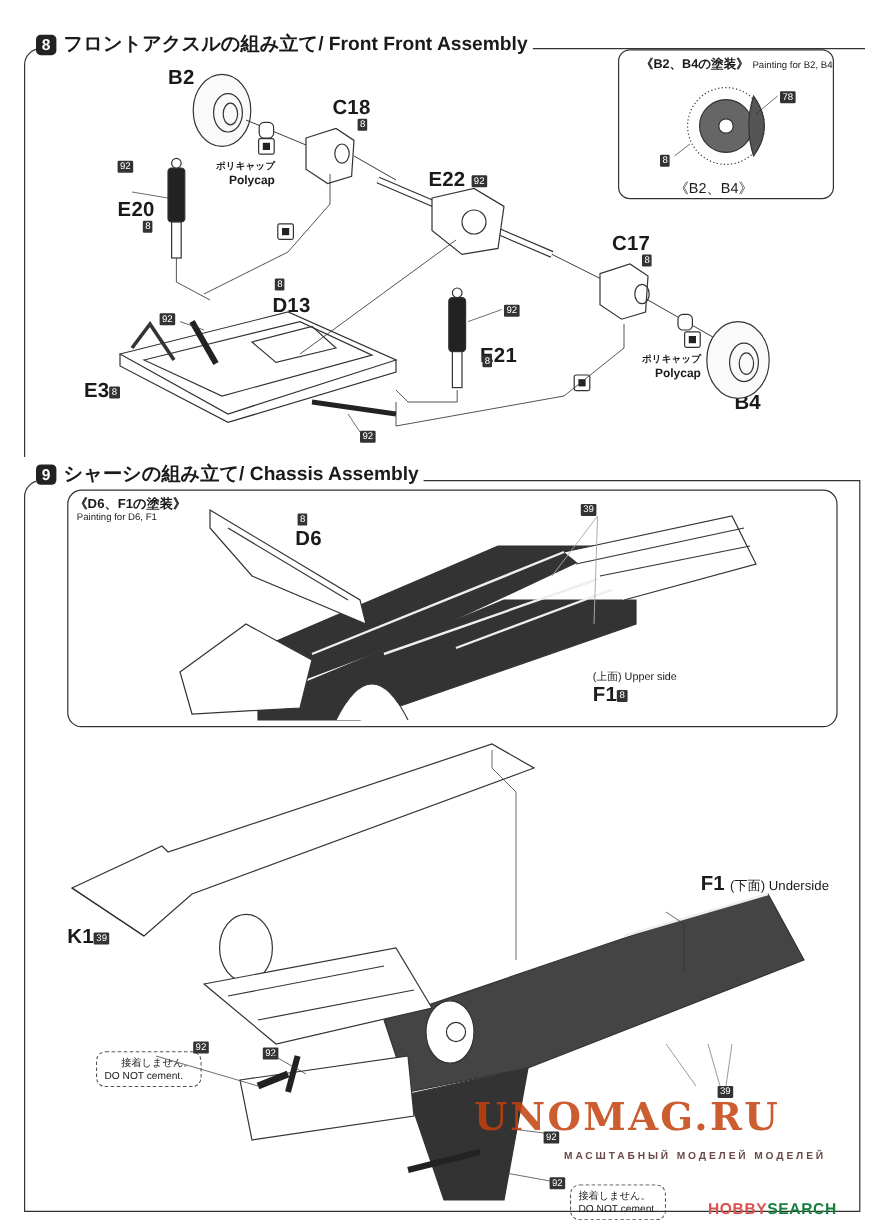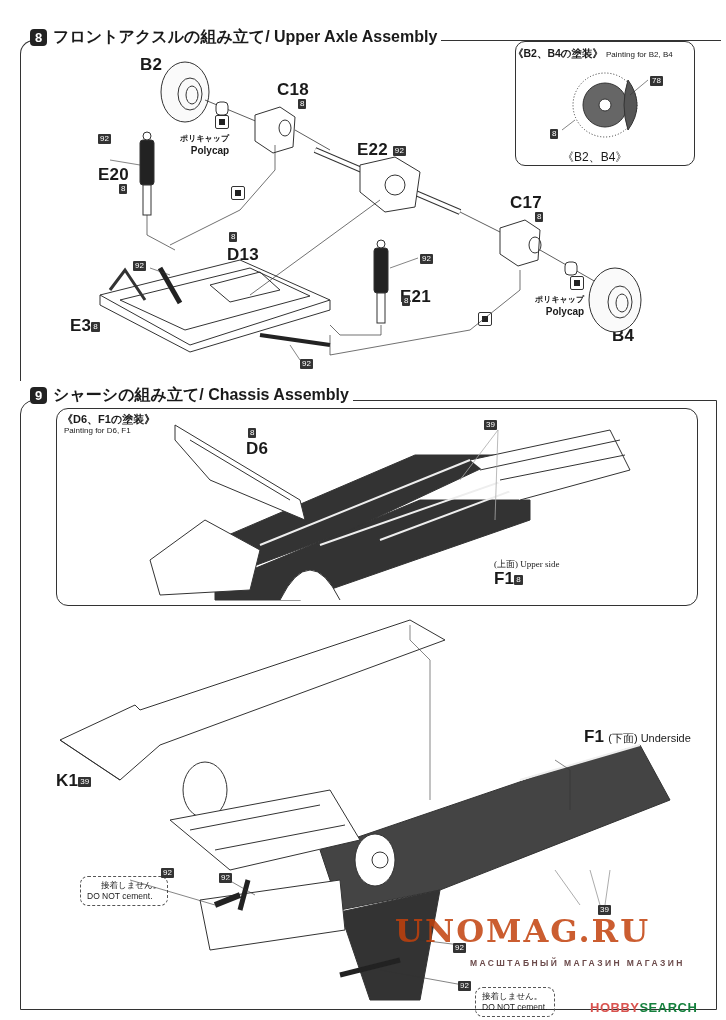--- a/index.html
+++ b/index.html
@@ -29,26 +29,26 @@
 </style>
 </head>
 <body>
 
 
 
 
 <div class="frame" style="left:20px; top:40px; width:700px; height:340px; border-right:none; border-bottom:none; border-radius:14px 0 0 0;"></div>
 <div class="step-head" style="left:30px; top:27px;">
   <span class="step-num">8</span>
-  <span>フロントアクスルの組み立て/ Upper Axle Assembly</span>
+  <span>フロントアクスルの組み立て/ Front Front Assembly</span>
 </div>
 
 
 <div class="frame" style="left:515px; top:41px; width:178px; height:123px; border-radius:10px;"></div>
-<div class="abs" style="left:513px; top:47px; font-size:10.5px; font-weight:bold;">
+<div class="abs" style="left:534px; top:47px; font-size:10.5px; font-weight:bold;">
   <span>《B2、B4の塗装》</span>
   <span class="small" style="font-weight:normal;">Painting for B2, B4</span>
 </div>
 <span class="cb abs" style="left:650px; top:76px;">78</span>
 <span class="cb abs" style="left:550px; top:129px;">8</span>
 <div class="abs" style="left:562px; top:149px; font-size:12px;">《B2、B4》</div>
 
 
 <div class="part" style="left:140px; top:55px;">B2</div>
 <div class="part" style="left:277px; top:80px;">C18</div>
@@ -90,21 +90,21 @@
   <span>シャーシの組み立て/ Chassis Assembly</span>
 </div>
 
 
 <div class="frame" style="left:56px; top:408px; width:640px; height:196px; border-radius:12px;"></div>
 <div class="abs" style="left:62px; top:412px; font-size:11px; font-weight:bold;">《D6、F1の塗装》</div>
 <div class="abs small" style="left:64px; top:426px;">Painting for D6, F1</div>
 <span class="cb abs" style="left:248px; top:428px;">8</span>
 <div class="part" style="left:246px; top:439px;">D6</div>
 <span class="cb abs" style="left:484px; top:420px;">39</span>
-<div class="abs" style="left:494px; top:558px; font-size:9px;font-family:Liberation Serif, serif;">(上面) Upper side</div>
+<div class="abs" style="left:494px; top:558px; font-size:9px;">(上面) Upper side</div>
 <div class="part" style="left:494px; top:569px;"><span>F1</span><span class="cb">8</span></div>
 
 
 <div class="abs" style="left:584px; top:727px;">
   <span style="font-weight:bold; font-size:17px;">F1</span>
   <span style="font-size:11px;">(下面) Underside</span>
 </div>
 <div class="part" style="left:56px; top:771px;"><span>K1</span><span class="cb">39</span></div>
 <span class="cb abs" style="left:598px; top:905px;">39</span>
 
@@ -238,19 +238,19 @@
     </g>
     <path d="M130 880 L215 905 M225 878 L255 895 M460 945 L420 940 M463 985 L380 970" stroke-width="0.6"></path>
     <path d="M580 905 L555 870 M600 905 L590 870 M605 905 L610 870" stroke="#888" stroke-width="0.7"></path>
     <path d="M410 625 L410 640 L430 660 L430 800" stroke-width="0.6"></path>
     <path d="M555 760 L570 770 L570 810" stroke-width="0.6"></path>
   </g>
 </svg>
 
 
 <div class="wm" style="left:395px; top:912px;">UNOMAG.RU</div>
-<div class="wm-sub" style="left:470px; top:958px;">МАСШТАБНЫЙ МАГАЗИН МАГАЗИН</div>
+<div class="wm-sub" style="left:470px; top:958px;">МАСШТАБНЫЙ МОДЕЛЕЙ МОДЕЛЕЙ</div>
 <div class="hs" style="left:590px; top:1000px;">
   <span style="color:#d9534f;">HOBBY</span><span style="color:#15803d;">SEARCH</span>
 </div>
 
 
 
 
 </body></html>

